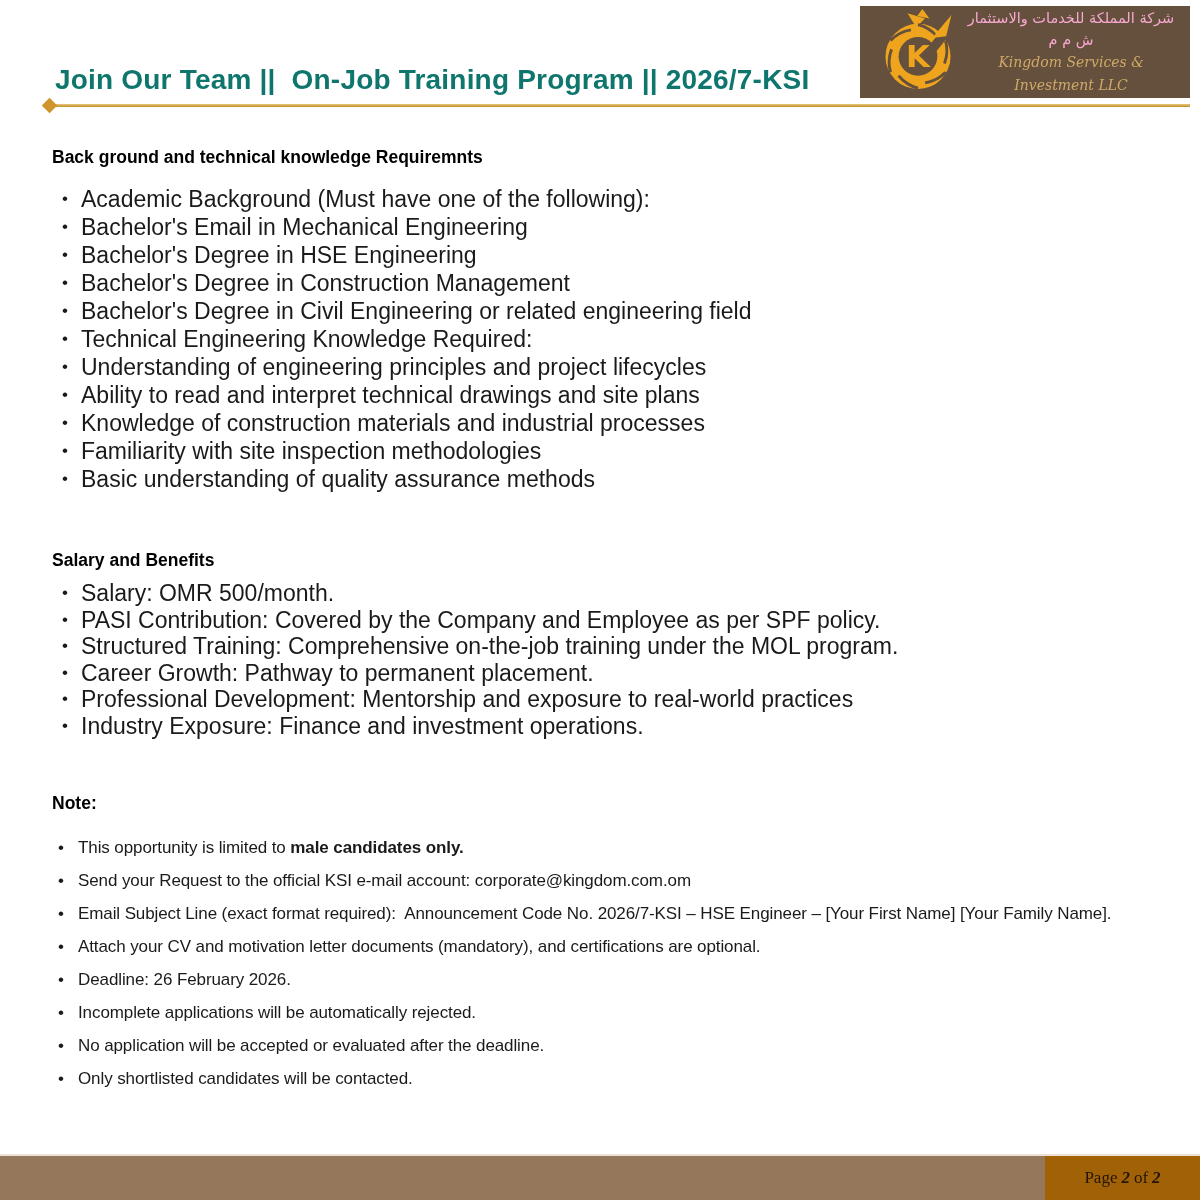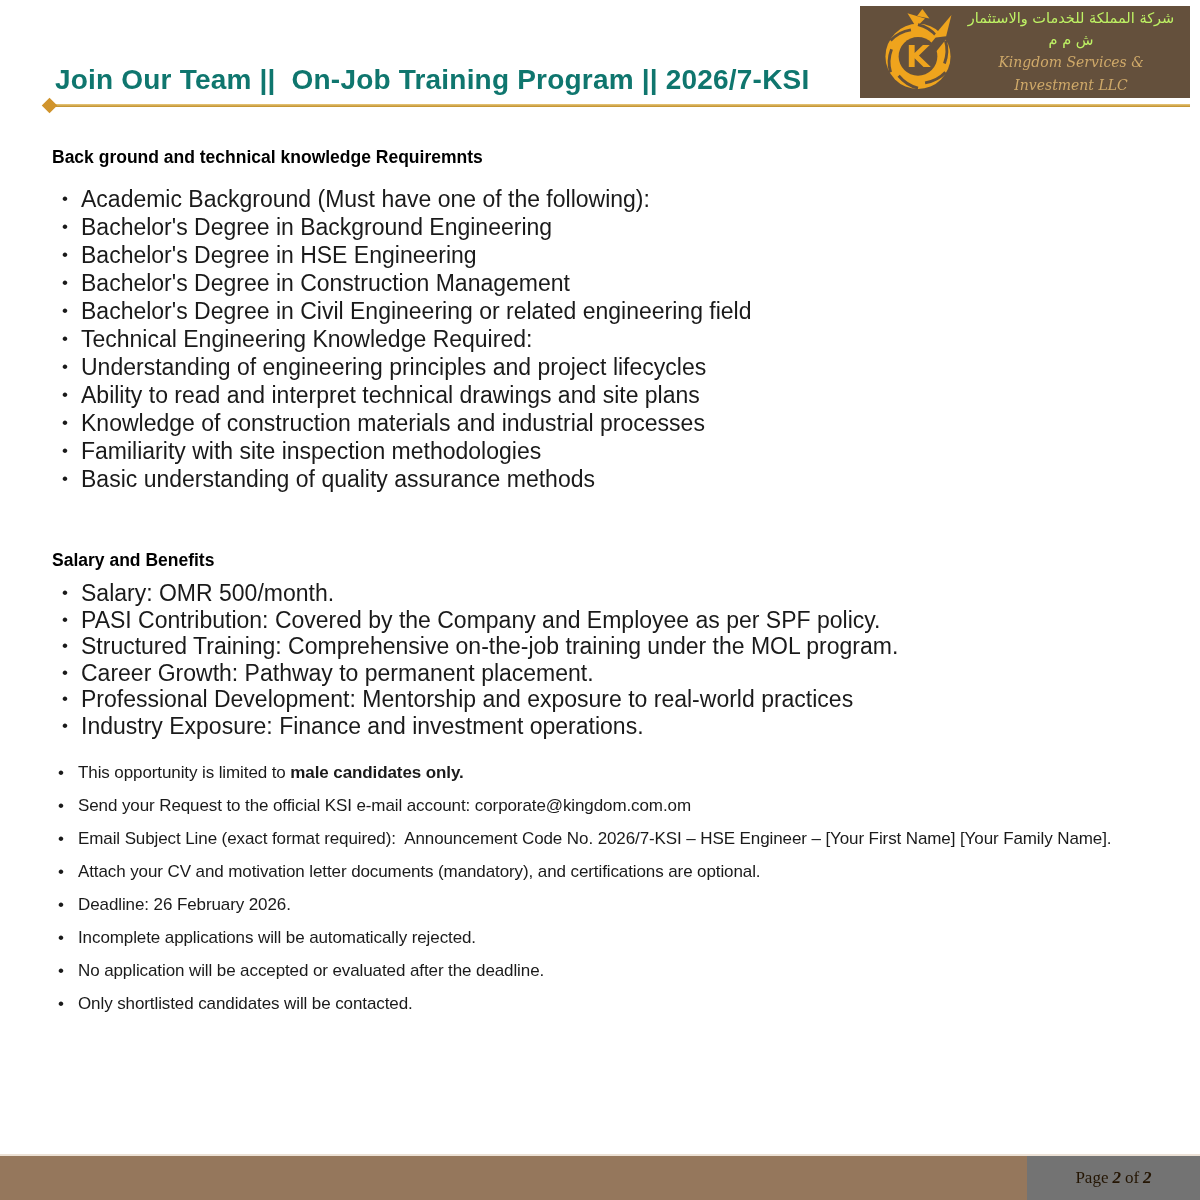--- a/index.html
+++ b/index.html
@@ -36,21 +36,21 @@
   
   .logo-plaque {
     position:absolute; left:860px; top:6px; width:330px; height:92px;
     background:#64503c; display:flex; align-items:center;
   }
   .logo-bird { width:88px; height:88px; margin-left:14px; flex:0 0 auto; }
   .logo-names { flex:1; text-align:center; padding-right:10px; }
   .logo-arabic {
     direction:rtl;
     font-family:"DejaVu Sans", sans-serif;
-    font-size:14.5px; color:#bef264; line-height:1.5;
+    font-size:14.5px; color:#f9a8d4; line-height:1.5;
   }
   .logo-english {
     font-family:"DejaVu Serif", serif; font-style:italic;
     font-size:14px; color:#cfa969; line-height:1.6;
   }
 
   
   .content { position:absolute; left:52px; top:147px; width:1096px; }
   h2.sec { font-size:17.5px; font-weight:bold; color:#000; line-height:21px; }
   ul { list-style:none; }
@@ -76,22 +76,22 @@
     letter-spacing:-0.1px; text-align:justify;
   }
   .note-list li::before { left:6px; }
 
   
   .footer-bar {
     position:absolute; left:0; right:0; bottom:0; height:46px;
     background:#95775c; border-top:2px solid #ece1d5;
   }
   .footer-page-box {
-    position:absolute; right:0; top:0; bottom:0; width:173px;
-    background:#737373;
+    position:absolute; right:0; top:0; bottom:0; width:155px;
+    background:#a16207;
     display:flex; align-items:center; justify-content:center;
     font-family:"Liberation Serif", serif;
     font-size:17px; color:#241503; gap:4px;
   }
   .footer-page-box .num { font-weight:bold; font-style:italic; }
 </style>
 </head>
 <body>
 
 <div class="page">
@@ -127,21 +127,21 @@
       <div class="logo-arabic">شركة المملكة للخدمات والاستثمار  ش م م</div>
       <div class="logo-english">Kingdom Services &amp; Investment LLC</div>
     </div>
   </div>
 
   <div class="content">
 
     <h2 class="sec">Back ground and technical knowledge Requiremnts</h2>
     <ul class="req-list">
       <li>Academic Background (Must have one of the following):</li>
-      <li>Bachelor's Degree in Background Engineering</li>
+      <li>Bachelor's Email in Mechanical Engineering</li>
       <li>Bachelor's Degree in HSE Engineering</li>
       <li>Bachelor's Degree in Construction Management</li>
       <li>Bachelor's Degree in Civil Engineering or related engineering field</li>
       <li>Technical Engineering Knowledge Required:</li>
       <li>Understanding of engineering principles and project lifecycles</li>
       <li>Ability to read and interpret technical drawings and site plans</li>
       <li>Knowledge of construction materials and industrial processes</li>
       <li>Familiarity with site inspection methodologies</li>
       <li>Basic understanding of quality assurance methods</li>
     </ul>
@@ -149,20 +149,21 @@
     <h2 class="sec sal-head">Salary and Benefits</h2>
     <ul class="sal-list">
       <li>Salary: OMR 500/month.</li>
       <li>PASI Contribution: Covered by the Company and Employee as per SPF policy.</li>
       <li>Structured Training: Comprehensive on-the-job training under the MOL program.</li>
       <li>Career Growth: Pathway to permanent placement.</li>
       <li>Professional Development: Mentorship and exposure to real-world practices</li>
       <li>Industry Exposure: Finance and investment operations.</li>
     </ul>
 
+    <h2 class="sec note-head">Note:</h2>
     <ul class="note-list">
       <li><span>This opportunity is limited to </span><b>male candidates only.</b></li>
       <li>Send your Request to the official KSI e-mail account: corporate@kingdom.com.om</li>
       <li>Email Subject Line (exact format required):&nbsp; Announcement Code No. 2026/7-KSI – HSE Engineer – [Your First Name] [Your Family Name].</li>
       <li>Attach your CV and motivation letter documents (mandatory), and certifications are optional.</li>
       <li>Deadline: 26 February 2026.</li>
       <li>Incomplete applications will be automatically rejected.</li>
       <li>No application will be accepted or evaluated after the deadline.</li>
       <li>Only shortlisted candidates will be contacted.</li>
     </ul>

